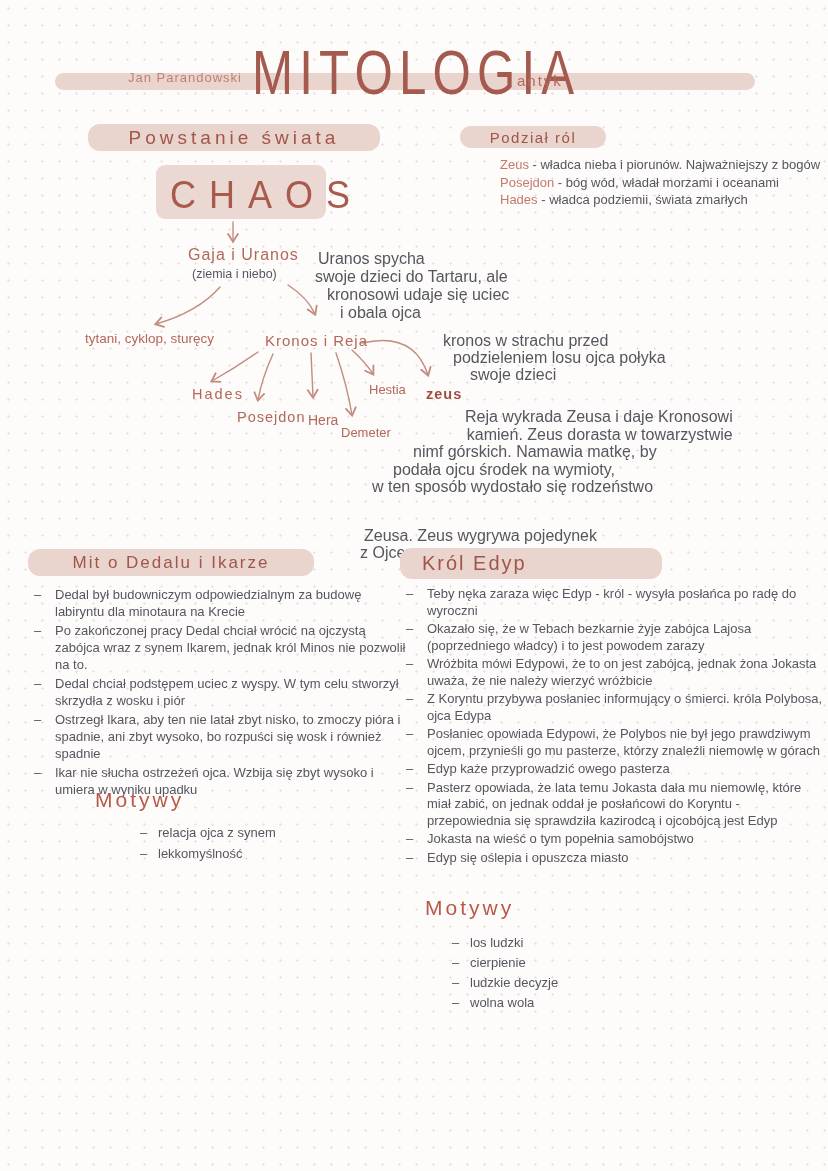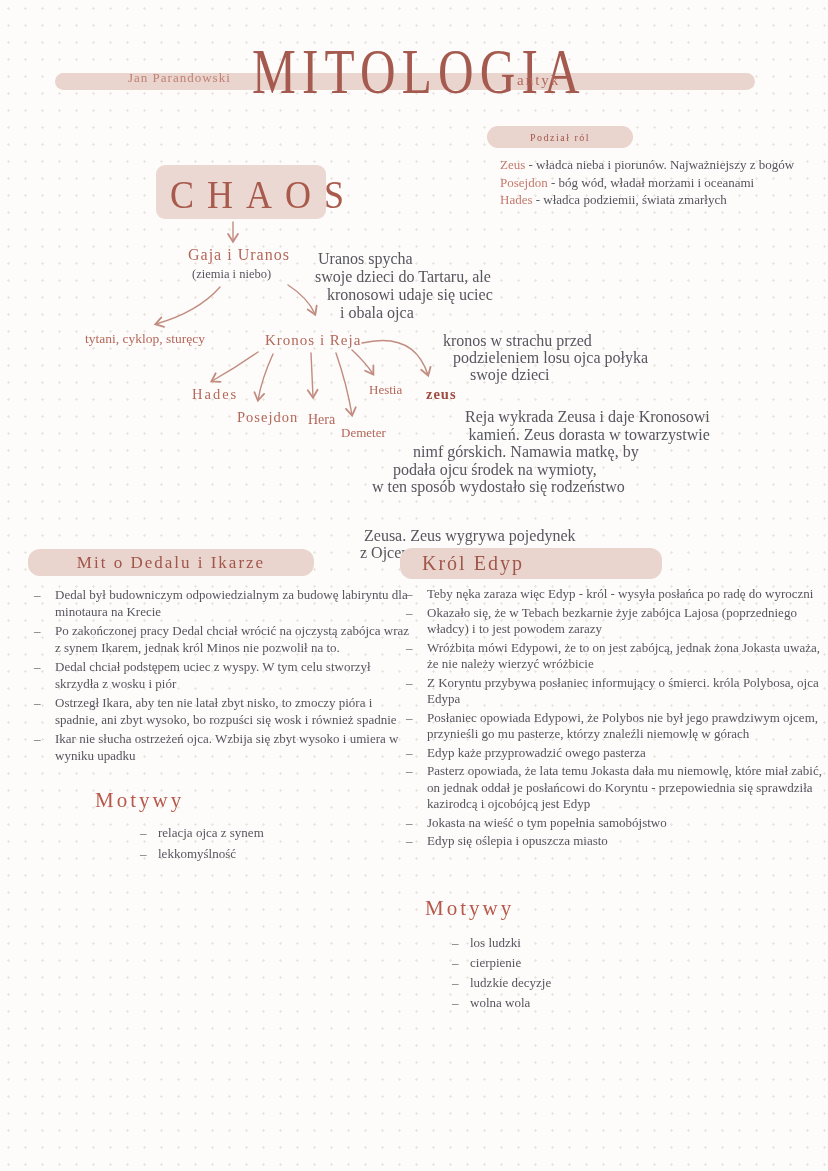--- a/index.html
+++ b/index.html
@@ -4,21 +4,21 @@
 <style>
   * { margin:0; padding:0; box-sizing:border-box; }
   html,body { background:#e8e8e8; }
   .page {
     position:relative;
     width:828px; height:1171px;
     margin:0 auto;
     background-color:#fdfcfa;
     background-image:radial-gradient(circle, #e9e6e1 1px, transparent 1.3px);
     background-size:17px 17px;
-    font-family:Liberation Serif, serif;
+    font-family:Liberation Sans, sans-serif;
     color:#55555e;
     overflow:hidden;
     padding-left:40px;
   }
   .abs { position:absolute; }
   .hl-bar { position:absolute; background:#e9d4ce; border-radius:10px; }
   .body-txt { font-size:13px; line-height:17px; color:#56565f; }
 
   
   .author { left:128px; top:70px; font-size:13px; color:#c08175; letter-spacing:1px; }
@@ -26,21 +26,21 @@
     left:252px; top:36px; font-size:56px; color:#a55a4f;
     letter-spacing:7px; font-weight:300;
     transform:scale(0.88,1.12); transform-origin:left top;
   }
   .subtitle { left:517px; top:72px; font-size:15px; color:#b5695c; letter-spacing:2px; }
 
   
   .sec-head { position:absolute; display:flex; align-items:center; justify-content:center;
               background:#e9d4ce; border-radius:12px; color:#a1564a; }
   .sec-powstanie { left:88px; top:124px; width:292px; height:27px; font-size:19px; letter-spacing:4px; }
-  .sec-podzial   { left:487px; top:126px; width:146px; height:22px; font-size:10px; letter-spacing:1.5px; }
+  .sec-podzial   { left:460px; top:126px; width:146px; height:22px; font-size:15px; letter-spacing:1.5px; }
   .sec-dedal     { left:28px;  top:549px; width:286px; height:27px; font-size:17px; letter-spacing:2px; }
   .sec-edyp      { left:400px; top:548px; width:262px; height:31px; font-size:20px; letter-spacing:2px;
                    justify-content:flex-start; padding-left:22px; }
 
   
   .roles { left:500px; top:156px; width:325px; }
   .role { font-size:13px; line-height:17.5px; }
   .role .god { color:#c4796c; }
 
   
@@ -79,20 +79,21 @@
 </head>
 <body>
 
 <div class="page">
 
   <div class="hl-bar" style="left:55px; top:73px; width:700px; height:17px;"></div>
   <span class="abs author">Jan Parandowski</span>
   <span class="abs main-title">MITOLOGIA</span>
   <span class="abs subtitle">antyk</span>
 
+  <div class="sec-head sec-powstanie">Powstanie świata</div>
   <div class="sec-head sec-podzial">Podział ról</div>
 
   <div class="abs roles">
     <div class="role">
       <span class="god">Zeus</span>
       <span>- władca nieba i piorunów. Najważniejszy z bogów</span>
     </div>
     <div class="role">
       <span class="god">Posejdon</span>
       <span>- bóg wód, władał morzami i oceanami</span>

